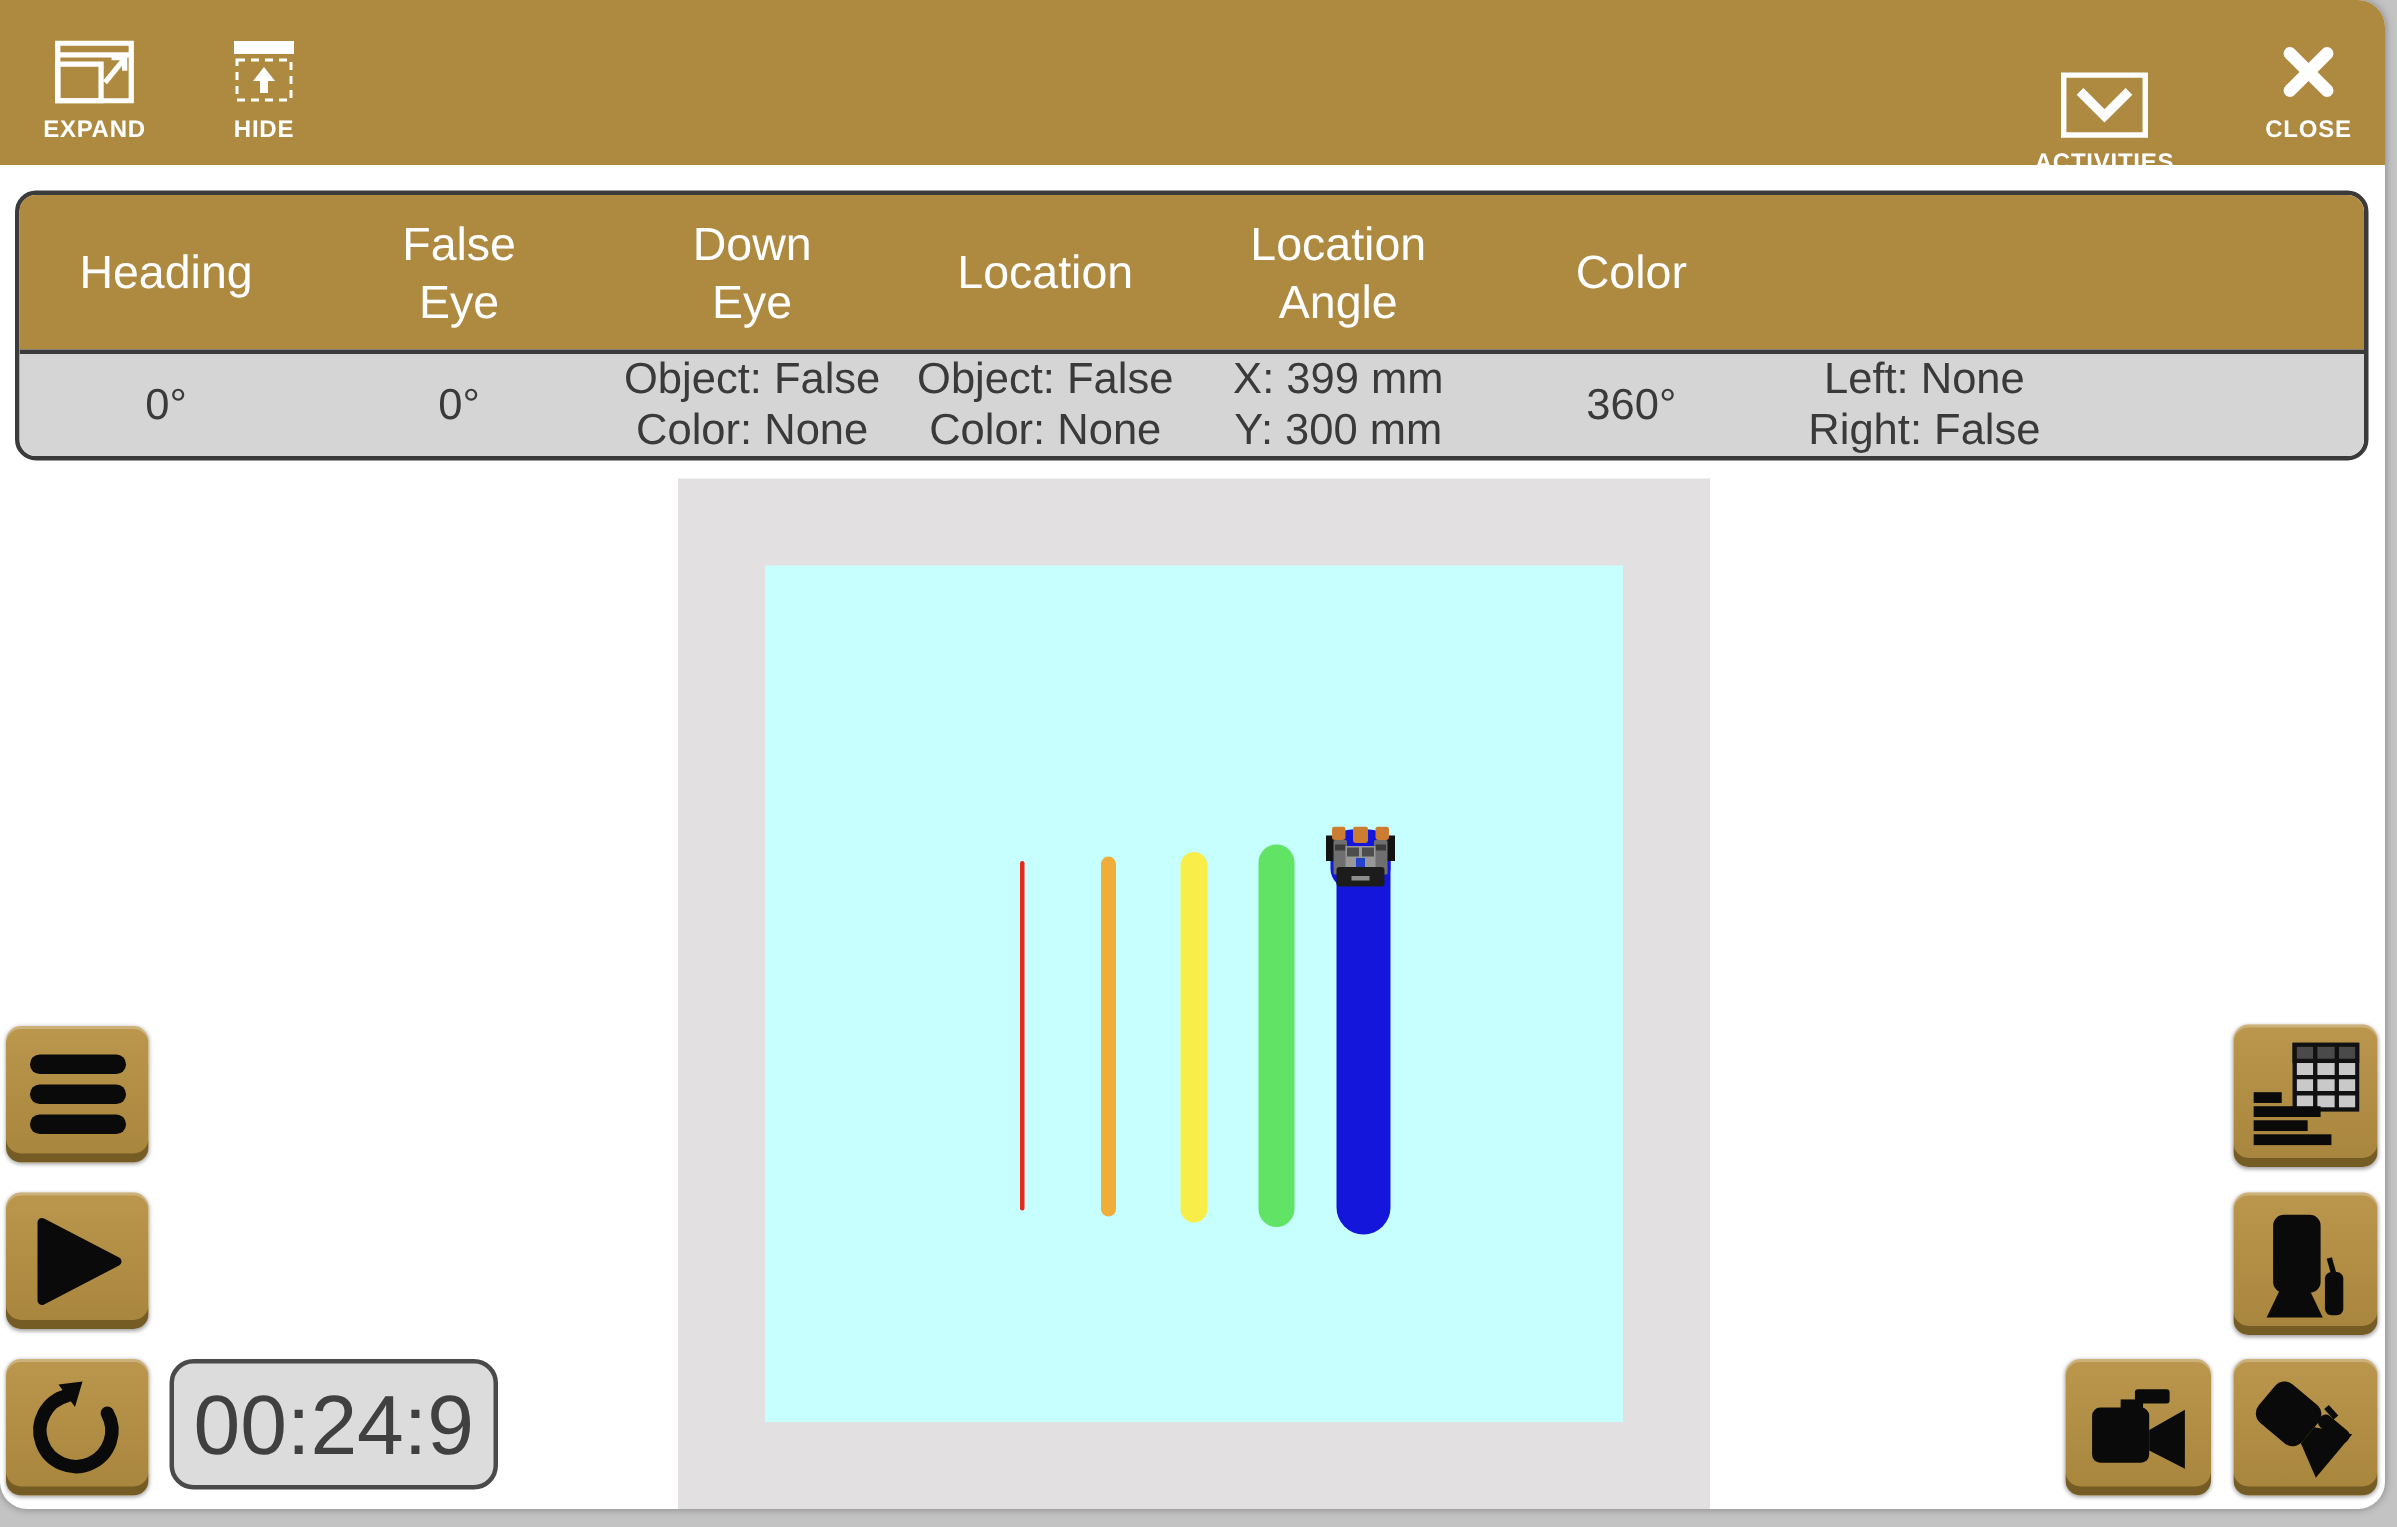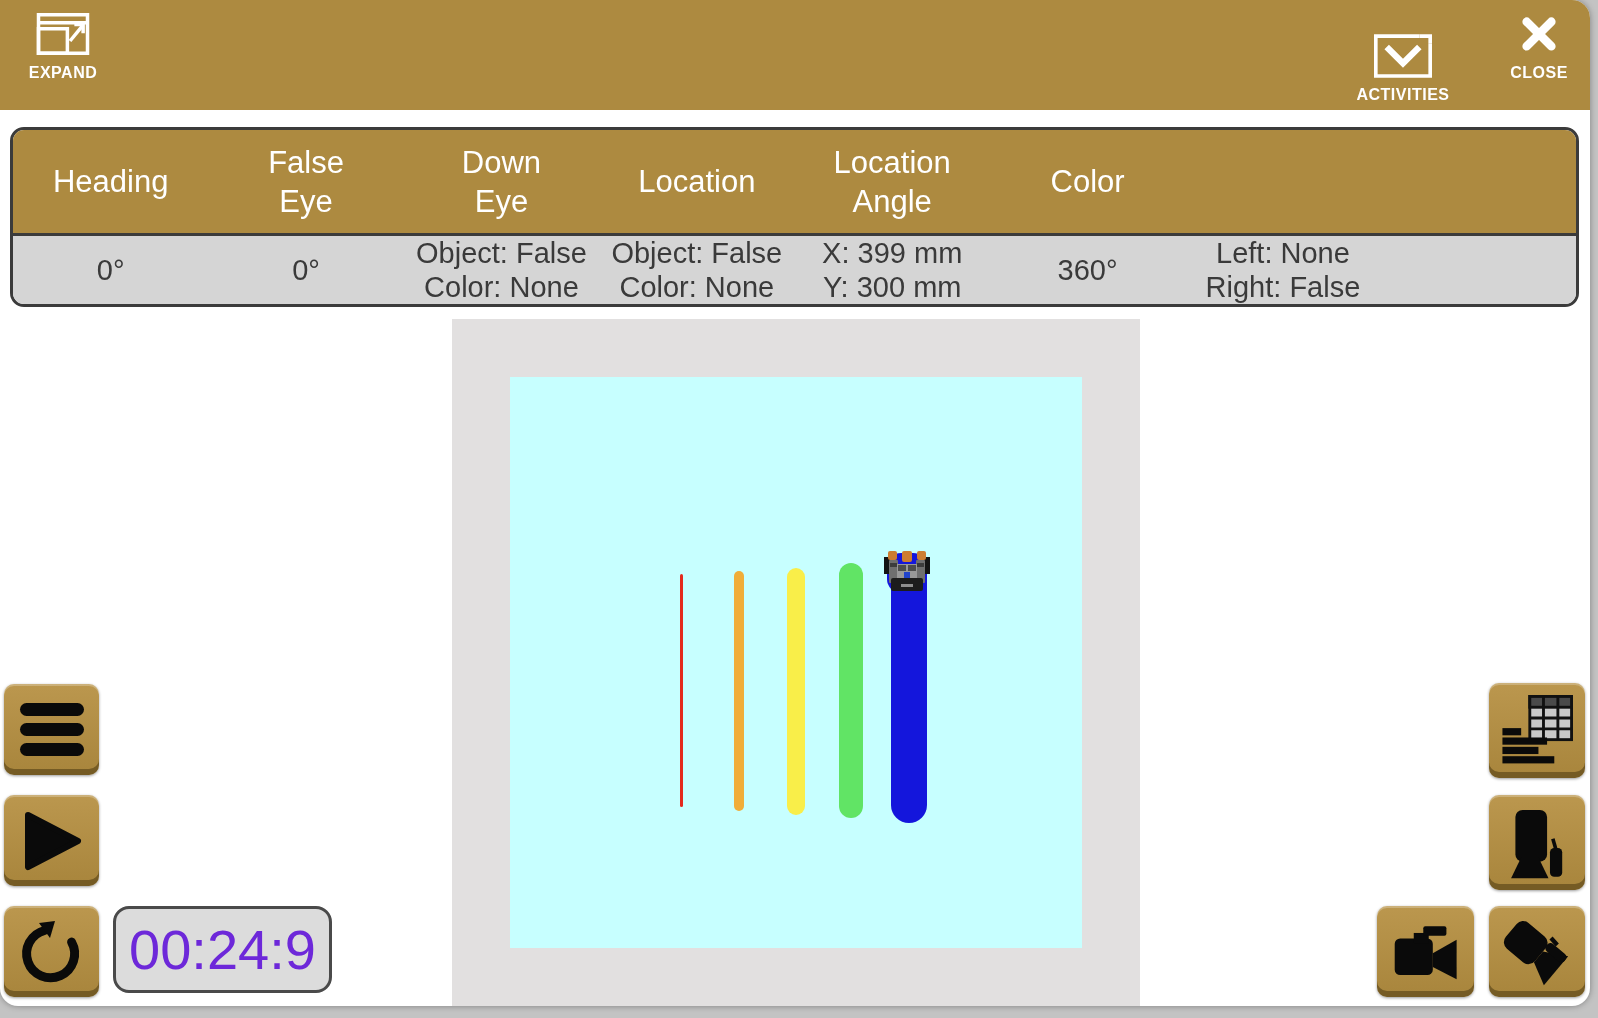--- a/index.html
+++ b/index.html
@@ -3,21 +3,21 @@
 <meta charset="utf-8">
 <style>
   html,body{margin:0;padding:0;}
   body{font-family:"Liberation Sans", sans-serif;}
   .screen{position:relative;width:1598px;height:1018px;background:var(--screen_bg,#c3c3c3);overflow:hidden;}
   .window{position:absolute;left:0;top:0;width:1590px;height:1006px;background:#fff;
           border-radius:0 18px 18px 18px;overflow:hidden;box-shadow:0 0 6px rgba(0,0,0,.35);}
 
   
   .topbar{position:absolute;left:0;top:0;width:100%;height:110px;background:var(--gold,#ad8a40);}
-  .tb-btn{position:absolute;top:10px;height:94px;display:flex;flex-direction:column;align-items:center;
+  .tb-btn{position:absolute;top:24px;height:94px;display:flex;flex-direction:column;align-items:center;
           justify-content:flex-start;color:#fff;cursor:pointer;}
   .tb-btn .ic{height:48px;display:flex;align-items:center;justify-content:center;}
   .tb-btn .lbl{font-size:16px;font-weight:bold;letter-spacing:.5px;margin-top:6px;}
 
   
   .sensor-table{position:absolute;left:10px;top:127px;width:1569px;height:180px;
                 border:3px solid var(--border_dark,#3b3b3b);border-radius:14px;overflow:hidden;
                 display:flex;flex-direction:column;box-sizing:border-box;}
   .thead{height:117px;background:var(--gold,#ad8a40);display:grid;grid-template-columns:repeat(8,1fr);}
   .tbody{flex:1;background:var(--table_body,#d5d5d5);border-top:3px solid var(--border_dark,#3b3b3b);
@@ -34,21 +34,21 @@
 
   
   .gbtn{position:absolute;width:95px;height:91px;border-radius:10px;cursor:pointer;
         background:linear-gradient(#bb974e,#a8853c);
         box-shadow:inset 0 -6px 0 rgba(74,56,16,.55), inset 0 2px 0 rgba(255,255,255,.25), 0 1px 3px rgba(0,0,0,.4);
         display:flex;align-items:center;justify-content:center;}
   
   .timer{position:absolute;left:113px;top:906px;width:219px;height:87px;background:#dcdcdc;
          border:3px solid #4a4a4a;border-radius:16px;box-sizing:border-box;
          display:flex;align-items:center;justify-content:center;
-         font-size:56px;color:#6d28d9;}
+         font-size:56px;color:#404040;}
 </style>
 </head>
 <body>
 
 <div class="screen">
   <div class="window">
 
     <div class="topbar">
       <div class="tb-btn" style="left:18px;width:90px;">
         <span class="ic">
@@ -56,20 +56,31 @@
             <rect x="2" y="2" width="56" height="44"></rect>
             <line x1="2" y1="11" x2="58" y2="11"></line>
             <rect x="2" y="18" width="33" height="28"></rect>
             <line x1="38" y1="32" x2="52" y2="15"></line>
             <polyline points="43,13 53,13 53,23" fill="none"></polyline>
           </svg>
         </span>
         <span class="lbl">EXPAND</span>
       </div>
 
+      <div class="tb-btn" style="left:140px;width:72px;">
+        <span class="ic">
+          <svg width="40" height="42" viewBox="0 0 60 62" fill="#fff">
+            <rect x="0" y="0" width="60" height="13"></rect>
+            <rect x="3" y="19" width="54" height="40" fill="none" stroke="#fff" stroke-width="3" stroke-dasharray="8 6"></rect>
+            <polygon points="30,26 41,40 19,40"></polygon>
+            <rect x="26" y="40" width="8" height="12"></rect>
+          </svg>
+        </span>
+        <span class="lbl">HIDE</span>
+      </div>
 
       <div class="tb-btn" style="left:1334px;width:138px;justify-content:flex-end;">
         <span class="ic">
           <svg width="58" height="44" viewBox="0 0 64 48" fill="none" stroke="#fff">
             <path d="M62 10 L62 46 L2 46 L2 2 L50 2" stroke-width="4"></path>
             <path d="M50 2 L62 2 L62 10" stroke-width="4"></path>
             <polyline points="14,14 32,32 50,14" stroke-width="7"></polyline>
           </svg>
         </span>
         <span class="lbl">ACTIVITIES</span>

